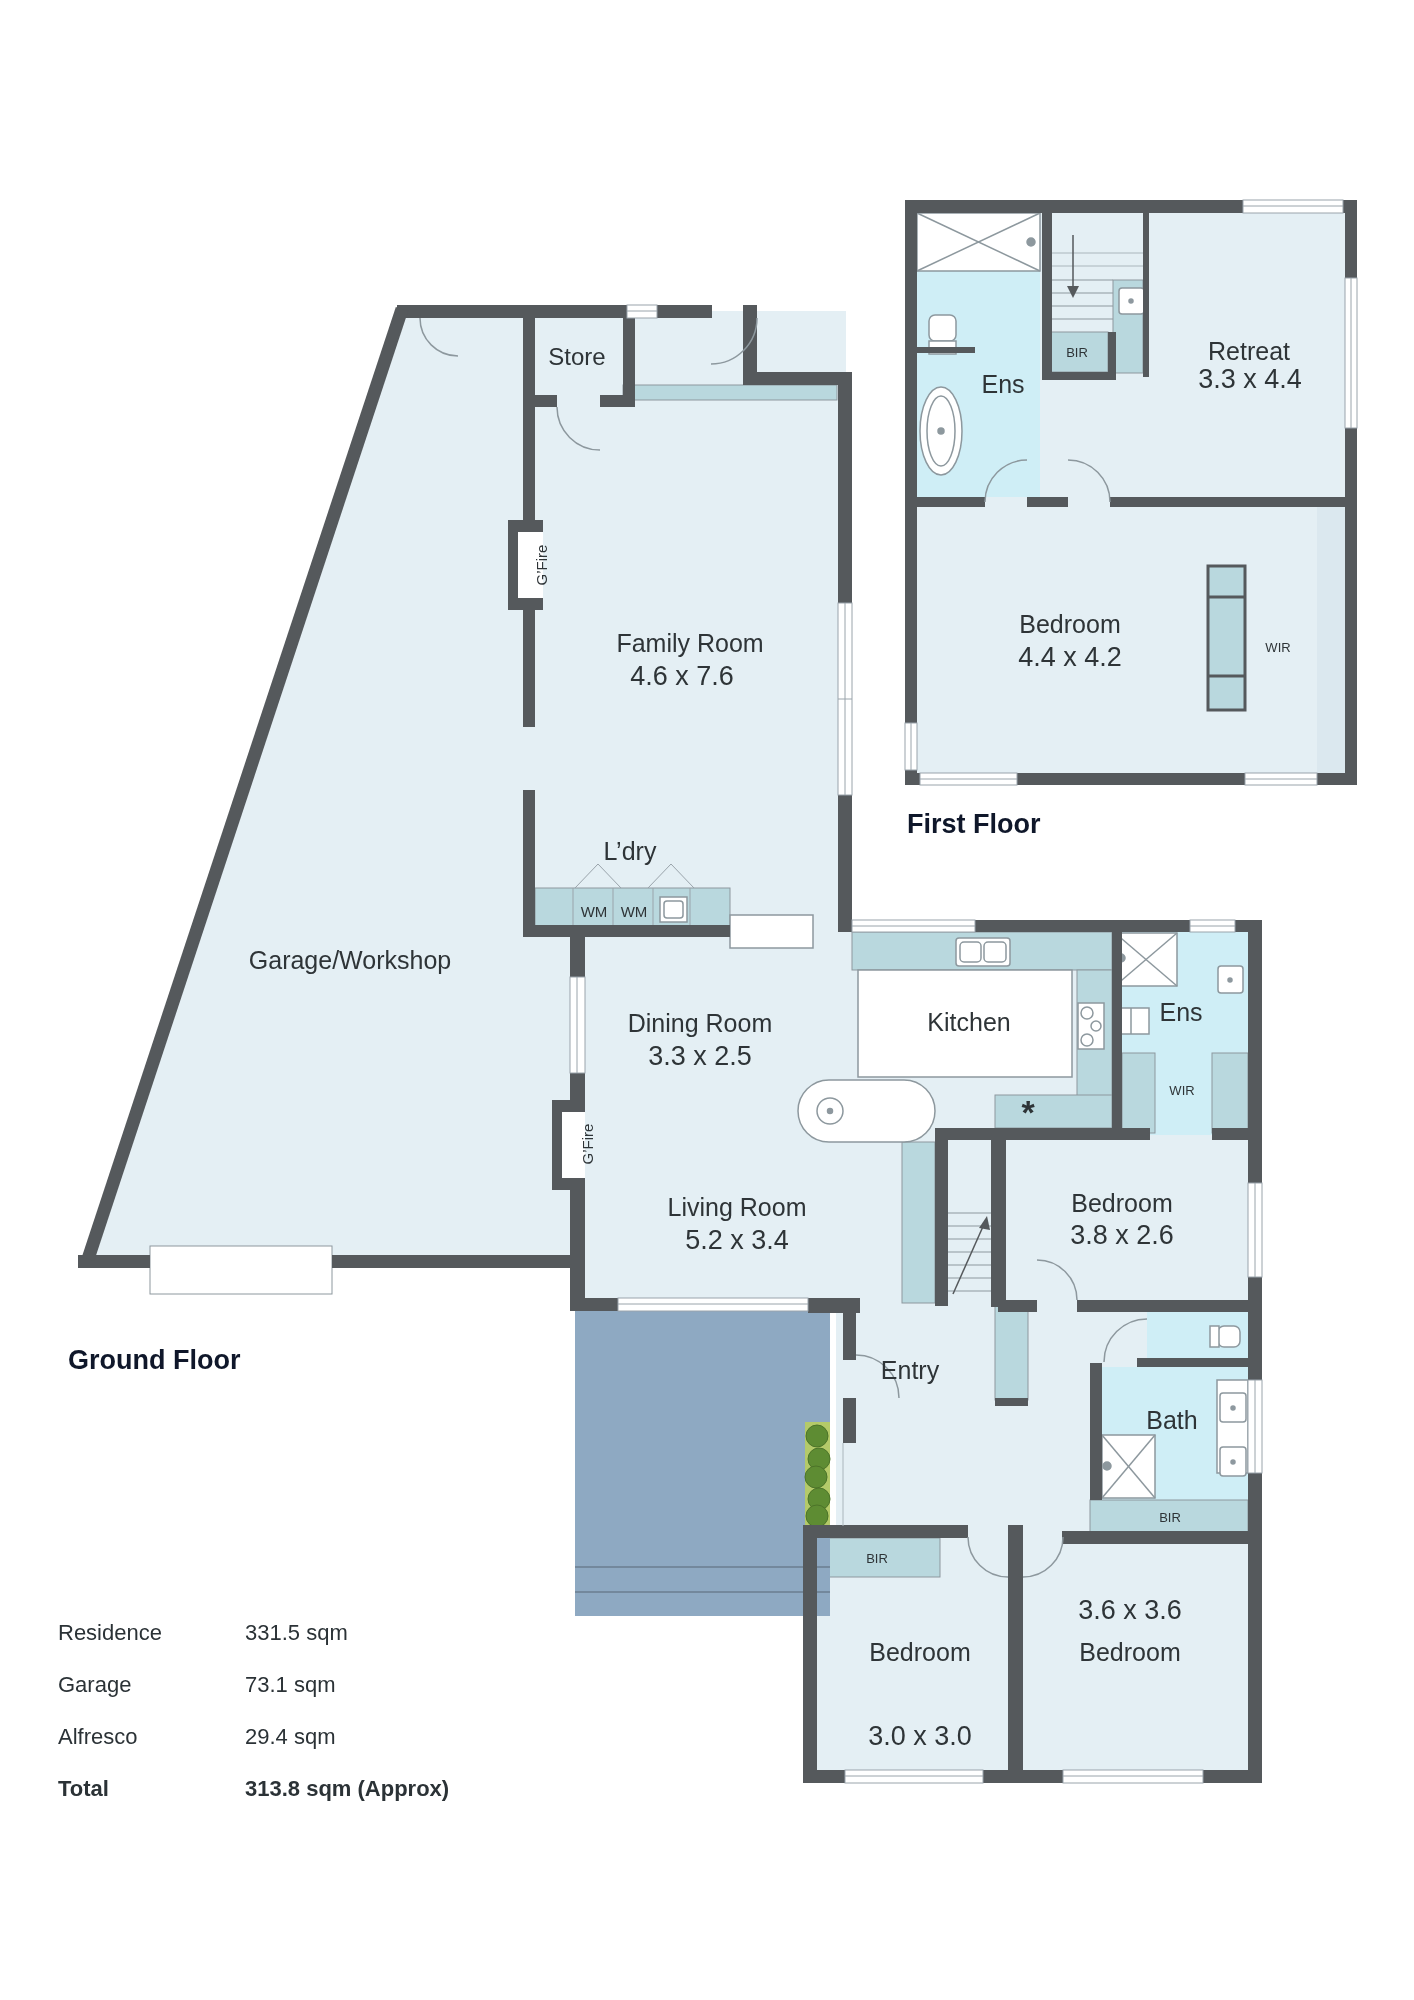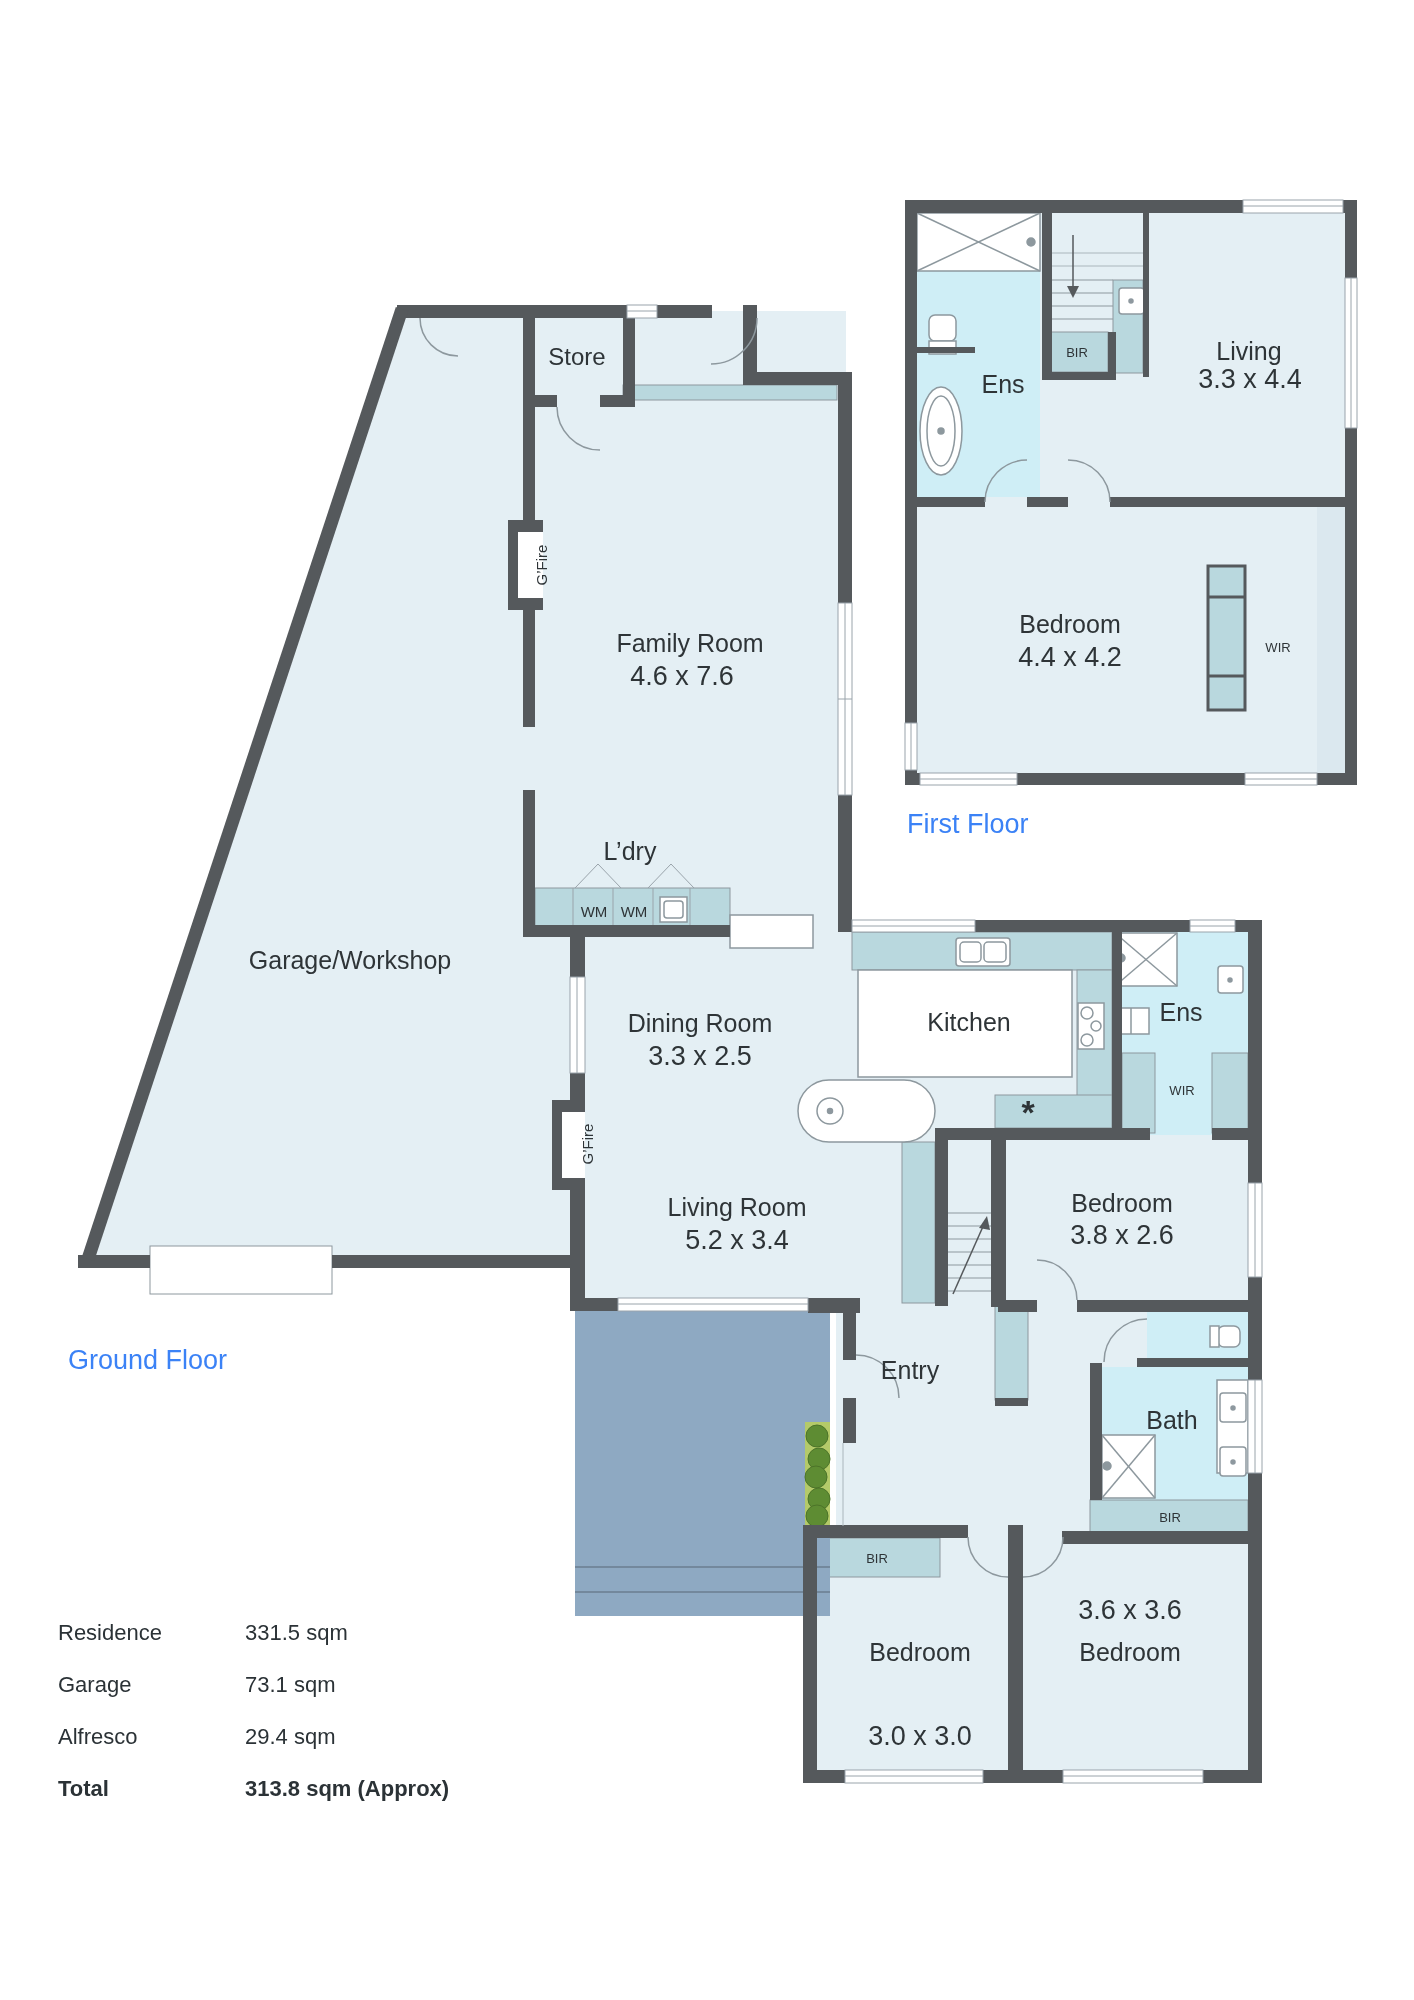--- a/index.html
+++ b/index.html
@@ -7,21 +7,21 @@
           font-family:"Liberation Sans", sans-serif;color:#2b3236;}
   svg{position:absolute;left:0;top:0;}
   .lbl{position:absolute;transform:translate(-50%,-50%);white-space:nowrap;
        font-family:"Liberation Sans", sans-serif;color:#2e3437;line-height:1;}
   .room{font-size:25px;}
   .dims{font-size:27px;}
   .small{font-size:13px;}
   .store{font-size:24px;}
   .star{font-size:34px;font-weight:bold;}
   .rot{transform:translate(-50%,-50%) rotate(-90deg);font-size:15px;}
-  .title{position:absolute;font-size:27px;font-weight:normal;color:#3b82f6;white-space:nowrap;}
+  .title{position:absolute;font-size:27px;font-weight:bold;color:#0f172a;white-space:nowrap;}
   .legend{position:absolute;left:58px;top:1607px;display:grid;
           grid-template-columns:187px auto;font-size:22px;color:#2b3236;}
   .legend div{height:52px;display:flex;align-items:center;}
   .legend .bold{font-weight:bold;}
 </style>
 </head>
 <body>
 
 <div class="canvas">
 
@@ -353,21 +353,21 @@
   <div class="lbl room" style="left:1172px;top:1420px">Bath</div>
   <div class="lbl small" style="left:1170px;top:1517px">BIR</div>
   <div class="lbl small" style="left:877px;top:1558px">BIR</div>
   <div class="lbl room" style="left:920px;top:1652px">Bedroom</div>
   <div class="lbl dims" style="left:920px;top:1736px">3.0 x 3.0</div>
   <div class="lbl room" style="left:1130px;top:1652px">Bedroom</div>
   <div class="lbl dims" style="left:1130px;top:1610px">3.6 x 3.6</div>
 
   <div class="lbl room" style="left:1003px;top:384px">Ens</div>
   <div class="lbl small" style="left:1077px;top:352px">BIR</div>
-  <div class="lbl room" style="left:1249px;top:351px">Living</div>
+  <div class="lbl room" style="left:1249px;top:351px">Retreat</div>
   <div class="lbl dims" style="left:1250px;top:379px">3.3 x 4.4</div>
   <div class="lbl room" style="left:1070px;top:624px">Bedroom</div>
   <div class="lbl dims" style="left:1070px;top:657px">4.4 x 4.2</div>
   <div class="lbl small" style="left:1278px;top:647px">WIR</div>
 
   <div class="title" style="left:68px;top:1345px">Ground Floor</div>
   <div class="title" style="left:907px;top:809px">First Floor</div>
 
   <div class="legend">
     <div>Residence</div>

